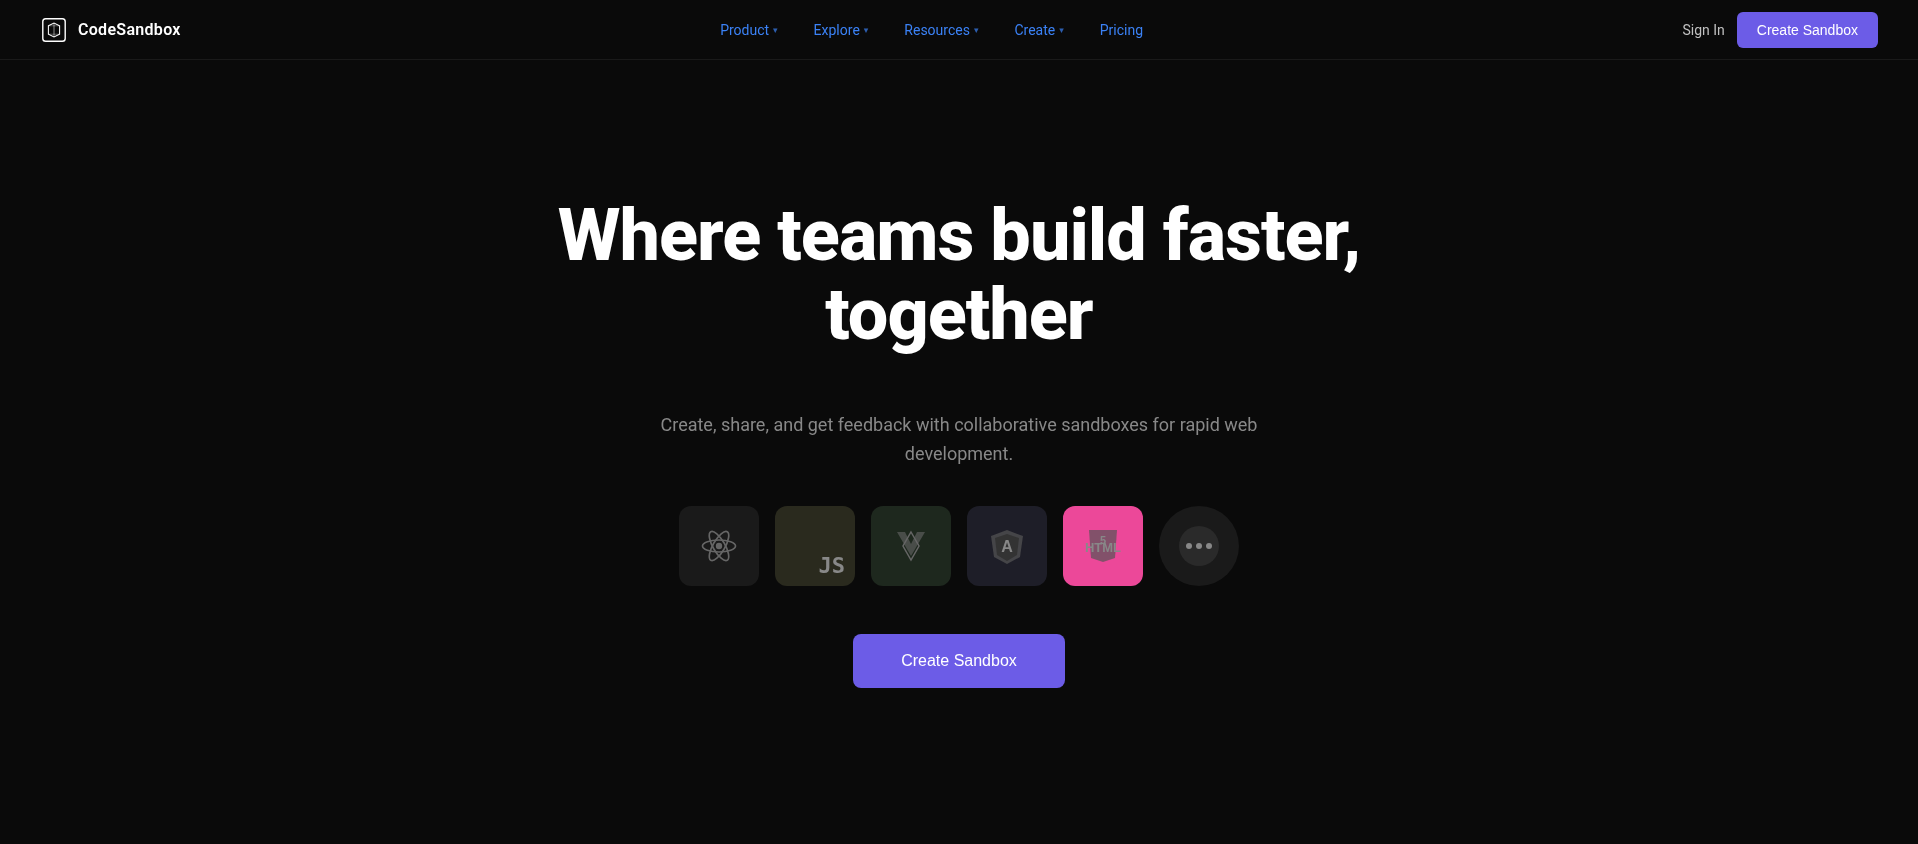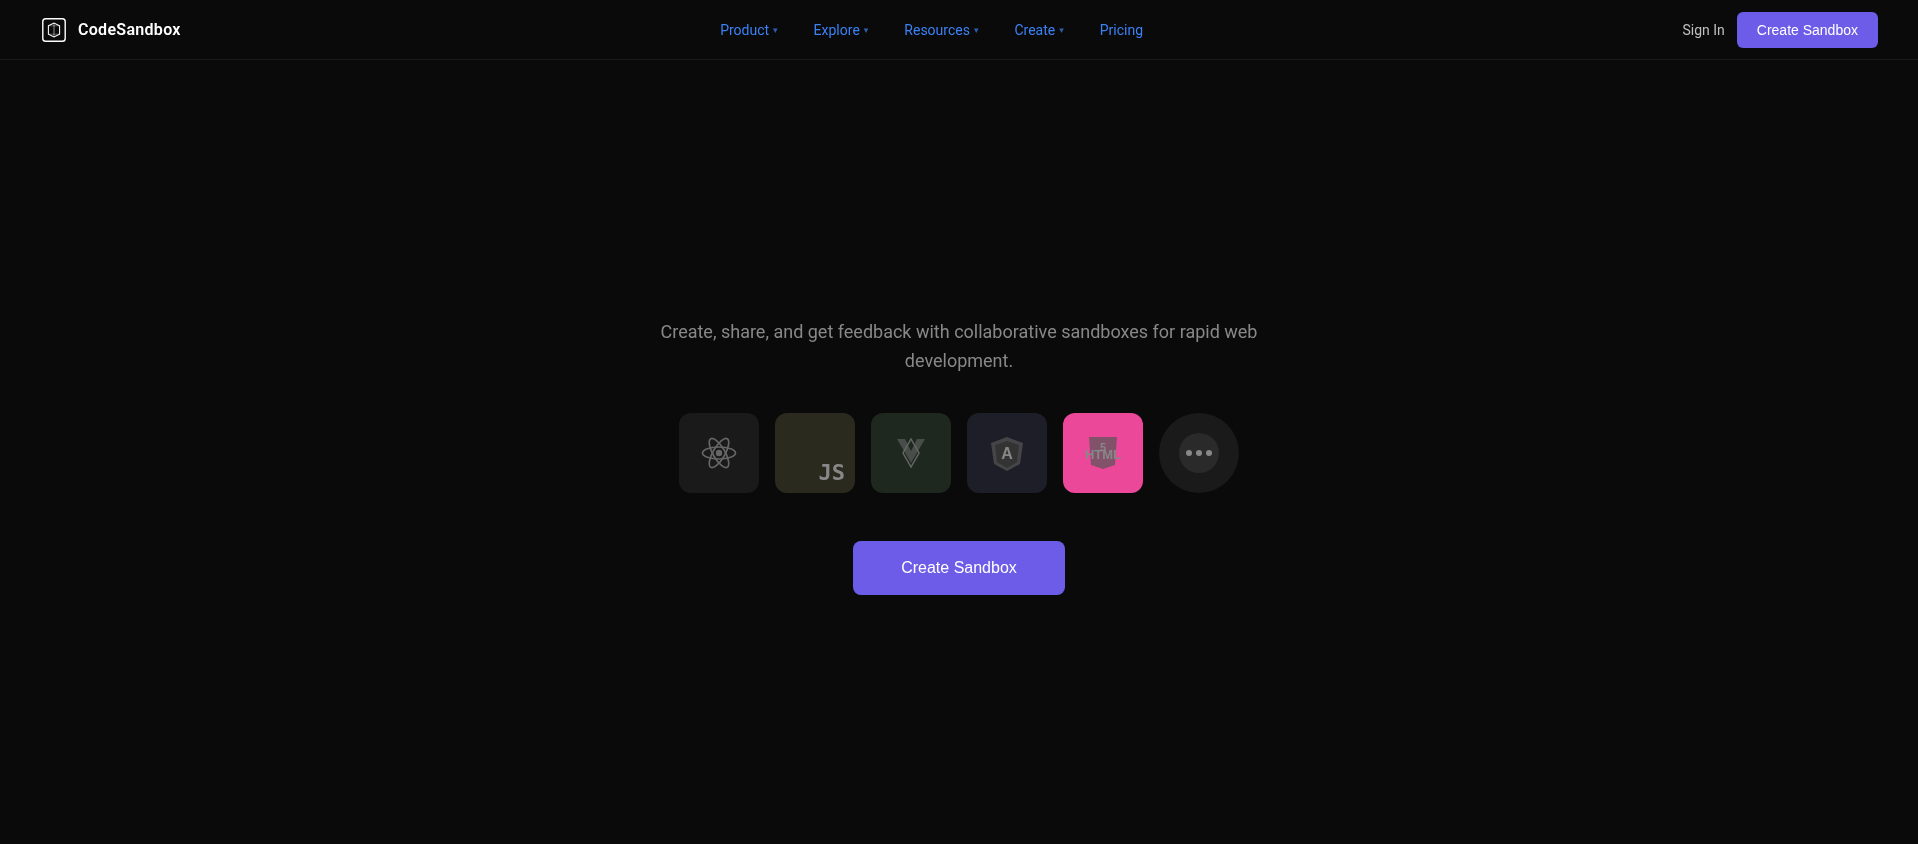--- a/index.html
+++ b/index.html
@@ -231,20 +231,21 @@
 
   <div class="nav-right">
     <span class="sign-in">Sign In</span>
     <button class="create-sandbox-btn-nav">Create Sandbox</button>
   </div>
 </nav>
 
 <main>
   <div class="hero-section">
 
+    <h1 class="hero-title">Where teams build faster, together</h1>
 
     <p class="hero-subtitle">Create, share, and get feedback with collaborative sandboxes for rapid web development.</p>
 
     <div class="tech-icons">
 
       <div class="tech-icon react-icon">
         <svg width="48" height="48" viewBox="0 0 48 48" fill="none" xmlns="http://www.w3.org/2000/svg">
           <circle cx="24" cy="24" r="3.5" fill="#666"></circle>
           <ellipse cx="24" cy="24" rx="18" ry="6.5" stroke="#666" stroke-width="1.8" fill="none"></ellipse>
           <ellipse cx="24" cy="24" rx="18" ry="6.5" stroke="#666" stroke-width="1.8" fill="none" transform="rotate(60 24 24)"></ellipse>

